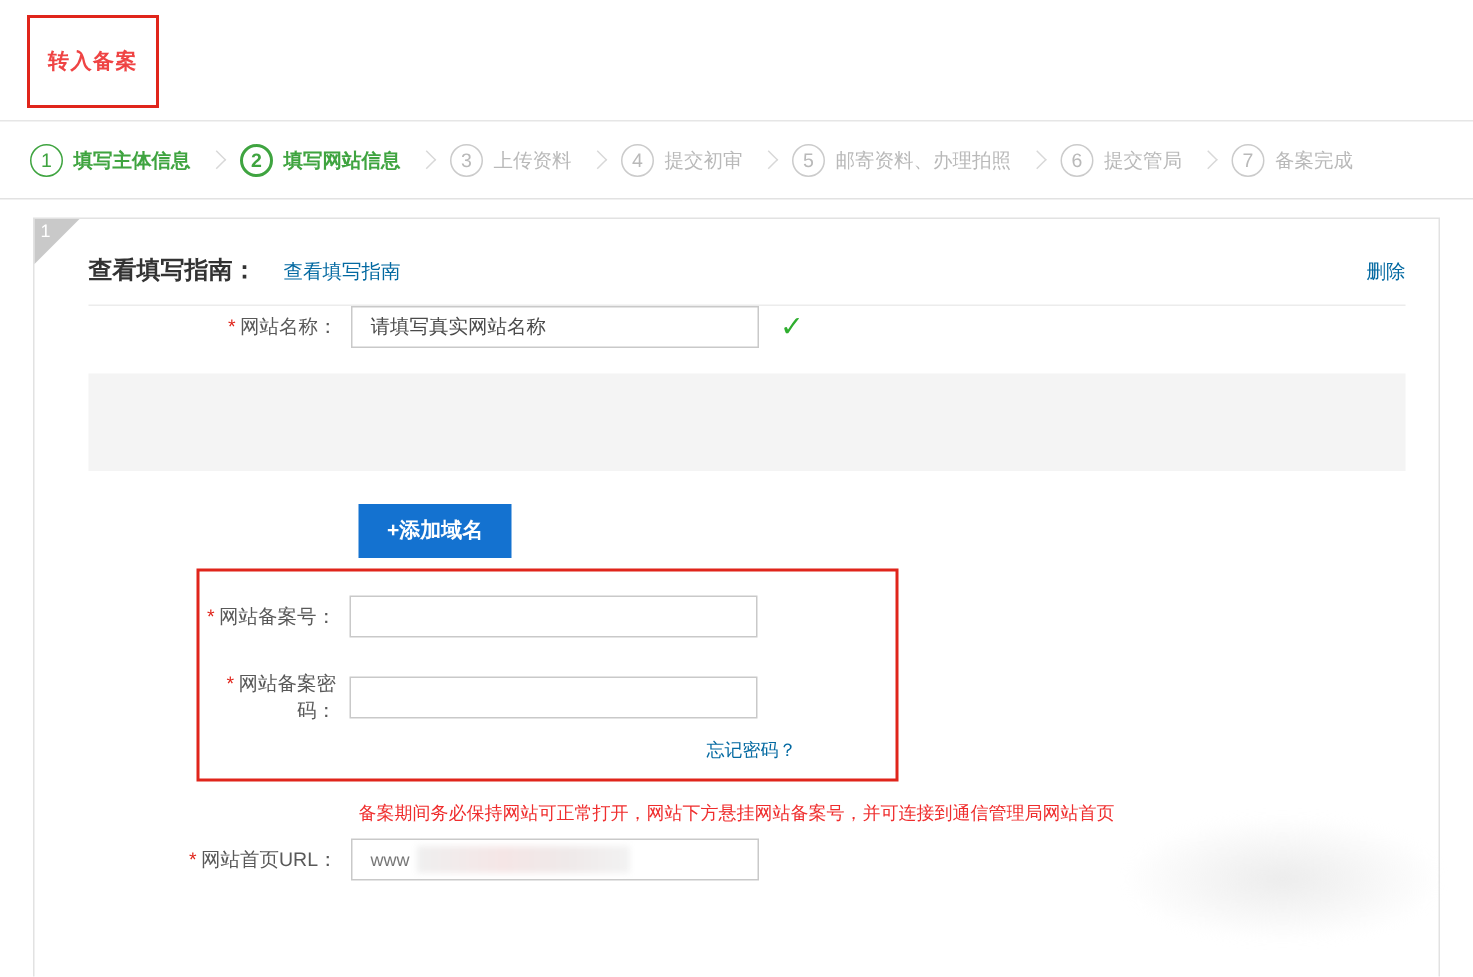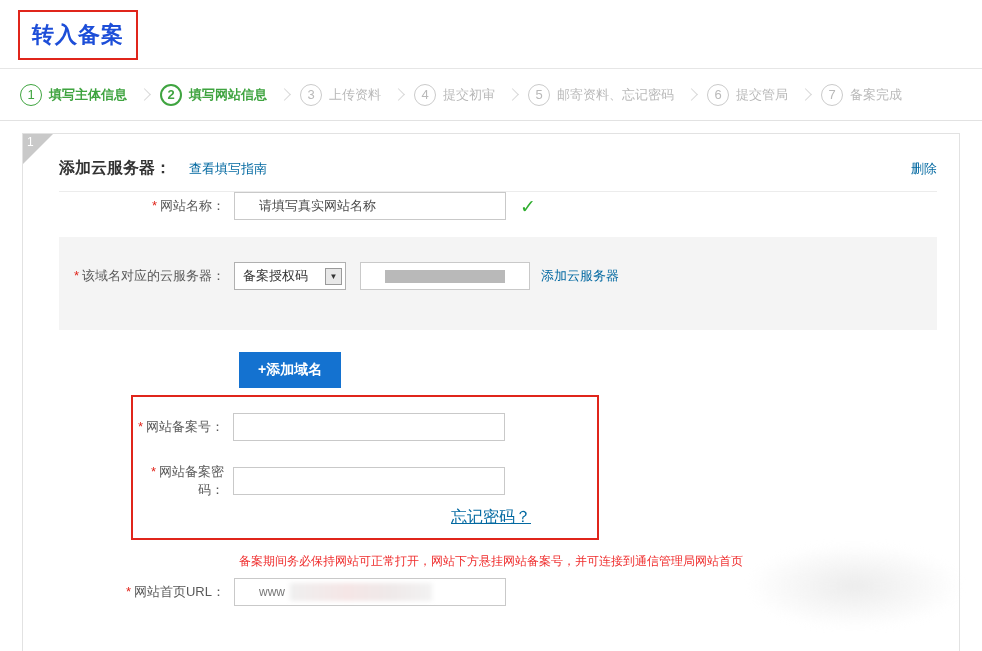--- a/index.html
+++ b/index.html
@@ -1,22 +1,22 @@
 <!DOCTYPE html>
 <html><head>
 <meta charset="utf-8">
 <style>
   * { box-sizing: border-box; margin: 0; padding: 0; }
   html, body { width: 982px; height: 651px; overflow: hidden; background: #fff;
     font-family: "Liberation Sans", "DejaVu Sans", sans-serif; }
 
   
   .title-wrap { margin: 10px 0 0 18px; }
-  .title-box { display: inline-block; border: 2px solid #e0251b; padding: 8px 12px;
-    font-size: 22px; font-weight: bold; color: #1d4ed8; letter-spacing: 1px; }
+  .title-box { display: inline-block; border: 2px solid #e0251b; padding: 20px 12px;
+    font-size: 14px; font-weight: bold; color: #ef4444; letter-spacing: 1px; }
   .top-divider { border-top: 1px solid #e6e6e6; margin-top: 8px; }
 
   
   .steps { display: flex; align-items: center; height: 52px; padding-left: 20px;
     border-bottom: 1px solid #e2e2e2; white-space: nowrap; }
   .step { display: flex; align-items: center; }
   .step .circ { width: 22px; height: 22px; border-radius: 50%; border: 1px solid #cbcbcb;
     color: #b9b9b9; font-size: 13px; display: flex; align-items: center; justify-content: center;
     margin-right: 7px; flex-shrink: 0; }
   .step .lbl { font-size: 13px; color: #b9b9b9; }
@@ -40,21 +40,21 @@
   .link { color: #0369a1; font-size: 13px; text-decoration: none; cursor: pointer; }
   .guide { margin-left: 18px; }
   .spacer { flex: 1; }
 
   
   .row { display: flex; align-items: center; }
   .label { width: 211px; text-align: right; font-size: 13px; color: #595959;
     padding-right: 9px; flex-shrink: 0; }
   .req { color: #e0251b; margin-right: 3px; }
   .ipt { width: 272px; height: 28px; border: 1px solid #c9c9c9; background: #fff;
-    font-size: 13px; color: #4a4a4a; padding: 0 24px; }
+    font-size: 13px; color: #4a4a4a; padding: 0 12px; }
   div.ipt { display: flex; align-items: center; }
   .check { color: #2fae2f; font-size: 19px; font-weight: bold; margin-left: 14px; }
 
   .gray-group { background: #f4f4f4; margin: 17px 22px 0 36px; padding: 25px 0 40px 0; }
   .gray-group .label { width: 175px; }
   .gray-group .row { margin-top: 0; }
   .gray-group .row + .row { margin-top: 24px; }
   .www { font-size: 15px; color: #555; margin-right: 7px; }
   .redact { display: inline-block; background: #b9b9b9; }
   .redact.domain { width: 88px; height: 16px; }
@@ -73,21 +73,21 @@
   .btn-blue { background: #1472d0; color: #fff; border: none; font-size: 14px;
     font-weight: bold; padding: 9px 19px; cursor: pointer;
     font-family: "Liberation Sans", "DejaVu Sans", sans-serif; }
 
   .red-group { width: 468px; margin: 7px 0 0 108px; border: 2px solid #e0251b;
     padding: 12px 0 10px 0; }
   .red-group .label { width: 100px; }
   .red-group .row { margin-top: 4px; }
   .red-group .row + .row { margin-top: 22px; }
   .forgot-row { width: 398px; text-align: right; margin-top: 8px; }
-  .forgot { font-size: 16px; text-decoration: underline; }
+  .forgot { font-size: 12px; }
 
   .notice { margin: 13px 0 0 216px; font-size: 12px; color: #ef2d2d; }
   .home-row { margin-top: 8px; }
   .home-www { font-size: 12px; color: #777; }
   .redact-pink { display: inline-block; width: 142px; height: 18px; margin-left: 5px;
     background: linear-gradient(90deg, #efefef, #f5e6e6 40%, #efe9e9 70%, #f2f2f2);
     filter: blur(2px); }
 
   .watermark { position: absolute; right: 22px; top: 545px; width: 210px; height: 82px;
     background: radial-gradient(ellipse at center, #ececec 0%, rgba(255,255,255,0) 72%);
@@ -117,68 +117,55 @@
     <span class="lbl">上传资料</span>
   </div>
   <span class="chev"></span>
   <div class="step">
     <span class="circ">4</span>
     <span class="lbl">提交初审</span>
   </div>
   <span class="chev"></span>
   <div class="step">
     <span class="circ">5</span>
-    <span class="lbl">邮寄资料、忘记密码</span>
+    <span class="lbl">邮寄资料、办理拍照</span>
   </div>
   <span class="chev"></span>
   <div class="step">
     <span class="circ">6</span>
     <span class="lbl">提交管局</span>
   </div>
   <span class="chev"></span>
   <div class="step">
     <span class="circ">7</span>
     <span class="lbl">备案完成</span>
   </div>
 </div>
 
 <div class="panel">
   <div class="corner">
     <span>1</span>
   </div>
 
   <div class="panel-head">
-    <span class="panel-title">添加云服务器：</span>
+    <span class="panel-title">查看填写指南：</span>
     <a class="link guide">查看填写指南</a>
     <span class="spacer"></span>
     <a class="link">删除</a>
   </div>
 
   <div class="row">
     <div class="label">
       <span class="req">*</span><span>网站名称：</span>
     </div>
     <input class="ipt" type="text" value="请填写真实网站名称" style="">
     <span class="check">✓</span>
   </div>
 
   <div class="gray-group">
-    <div class="row">
-      <div class="label">
-        <span class="req">*</span><span>该域名对应的云服务器：</span>
-      </div>
-      <div class="select">
-        <span class="txt">备案授权码</span>
-        <span class="arrow">▼</span>
-      </div>
-      <div class="ipt srv-ipt">
-        <span class="redact server"></span>
-      </div>
-      <a class="link add-srv">添加云服务器</a>
-    </div>
   </div>
 
   <div class="btn-row">
     <button class="btn-blue">+添加域名</button>
   </div>
 
   <div class="red-group">
     <div class="row">
       <div class="label">
         <span class="req">*</span><span>网站备案号：</span>

